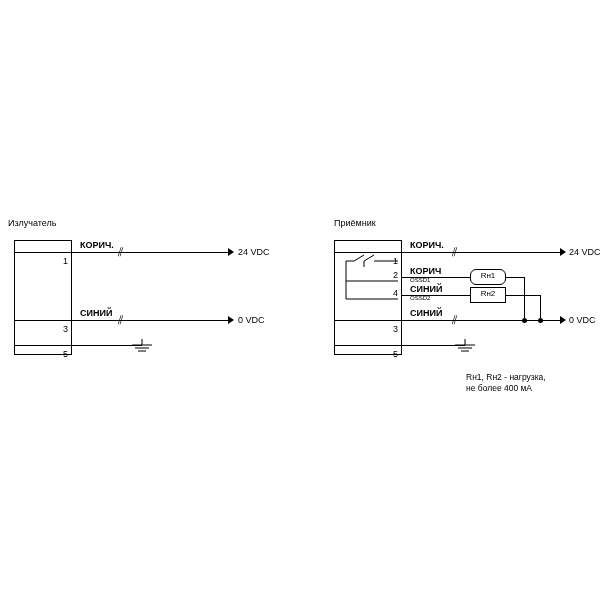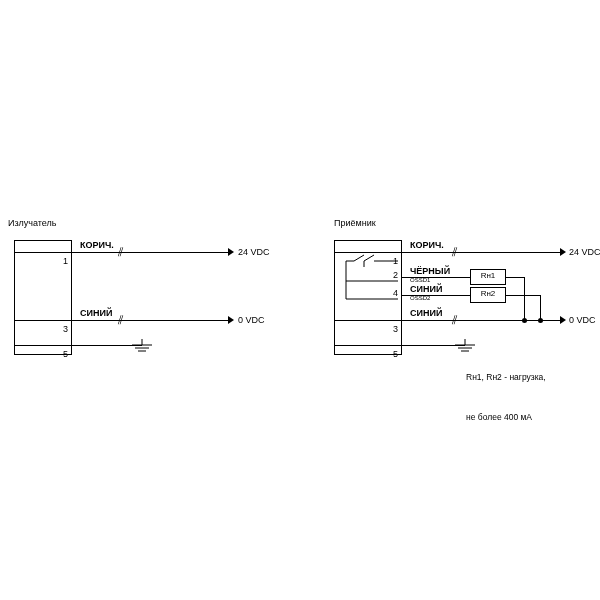--- a/index.html
+++ b/index.html
@@ -155,30 +155,30 @@
   <div class="lbl" style="left:393px; top:324px;">3</div>
   <div class="lbl" style="left:393px; top:349px;">5</div>
 
   <div class="hline" style="left:402px; top:252px; width:160px;"></div>
   <div class="hline" style="left:402px; top:277px; width:68px;"></div>
   <div class="hline" style="left:402px; top:295px; width:68px;"></div>
   <div class="hline" style="left:402px; top:320px; width:160px;"></div>
   <div class="hline" style="left:402px; top:345px; width:63px;"></div>
 
   <div class="lbl bold" style="left:410px; top:240px;">КОРИЧ.</div>
-  <div class="lbl bold" style="left:410px; top:266px;">ЧЁРНЫЙ</div>
+  <div class="lbl bold" style="left:410px; top:266px;">КОРИЧ</div>
   <div class="lbl tiny" style="left:410px; top:277px;">OSSD1</div>
   <div class="lbl bold" style="left:410px; top:284px;">СИНИЙ</div>
   <div class="lbl tiny" style="left:410px; top:295px;">OSSD2</div>
   <div class="lbl bold" style="left:410px; top:308px;">СИНИЙ</div>
 
   <div class="slashes" style="left:452px; top:246px;">⫽</div>
   <div class="slashes" style="left:452px; top:314px;">⫽</div>
 
-  <div class="res" style="left:470px; top:269px; width:36px; height:16px;">
+  <div class="res" style="left:470px; top:269px; width:36px; height:16px;border-radius:6px;">
     <span>Rн1</span>
   </div>
 
   <div class="res" style="left:470px; top:287px; width:36px; height:16px;">
     <span>Rн2</span>
   </div>
 
   <div class="hline" style="left:506px; top:277px; width:19px;"></div>
   <div class="hline" style="left:506px; top:295px; width:35px;"></div>
 
@@ -195,15 +195,15 @@
   <div class="lbl" style="left:569px; top:315px;">0 VDC</div>
 
   <svg style="left:452px; top:339px; width:28px; height:18px;">
     <line x1="13" y1="0" x2="13" y2="6" stroke="#000" stroke-width="1"></line>
     <line x1="3" y1="6" x2="23" y2="6" stroke="#000" stroke-width="1"></line>
     <line x1="6" y1="9" x2="20" y2="9" stroke="#000" stroke-width="1"></line>
     <line x1="9" y1="12" x2="17" y2="12" stroke="#000" stroke-width="1"></line>
   </svg>
 
   <div class="note" style="left:466px; top:372px;">Rн1, Rн2 - нагрузка,</div>
-  <div class="note" style="left:466px; top:383px;margin-top:29px;">не более 400 мА</div>
+  <div class="note" style="left:466px; top:383px;">не более 400 мА</div>
 
 </div>
 
 </body></html>

